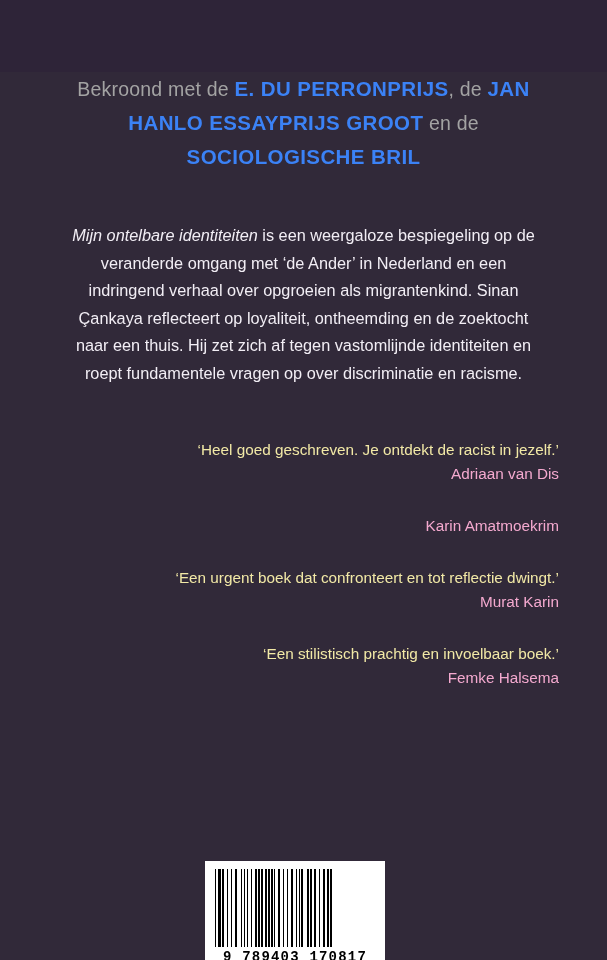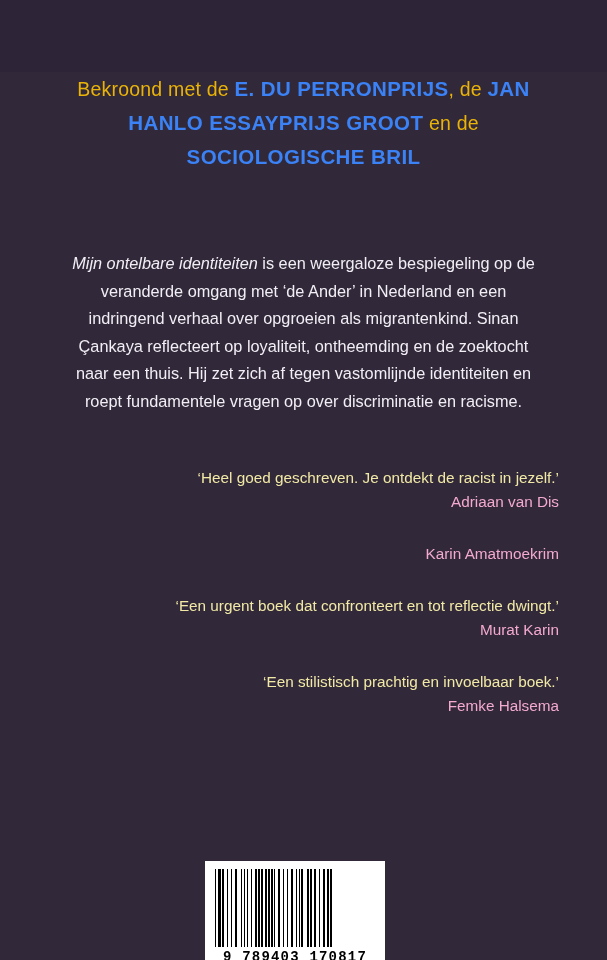--- a/index.html
+++ b/index.html
@@ -26,33 +26,33 @@
   
   .awards {
     margin-top: 72px;
     text-align: center;
     font-size: 19.5px;
     line-height: 34px;
     color: #f0b9d8;
     letter-spacing: 0.2px;
   }
   .awards .plain {
-    color: #eab308;
+    color: #a3a3a3;
   }
   .awards .prize {
     color: #3b82f6;
     font-weight: bold;
     font-stretch: condensed;
     letter-spacing: 0.4px;
     font-size: 20.5px;
   }
 
   
   .blurb {
-    margin-top: 76px;
+    margin-top: 48px;
     text-align: center;
     font-size: 16.3px;
     line-height: 27.5px;
     color: #f2eef5;
     padding: 0 24px;
   }
   .blurb .title-italic {
     font-style: italic;
   }
 

